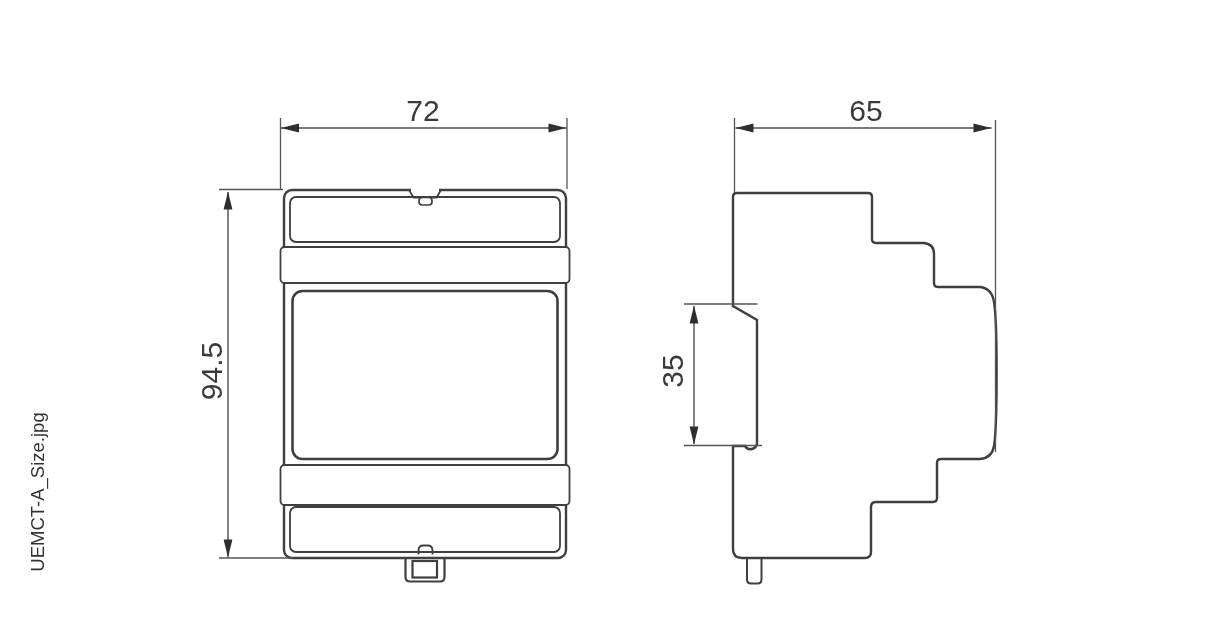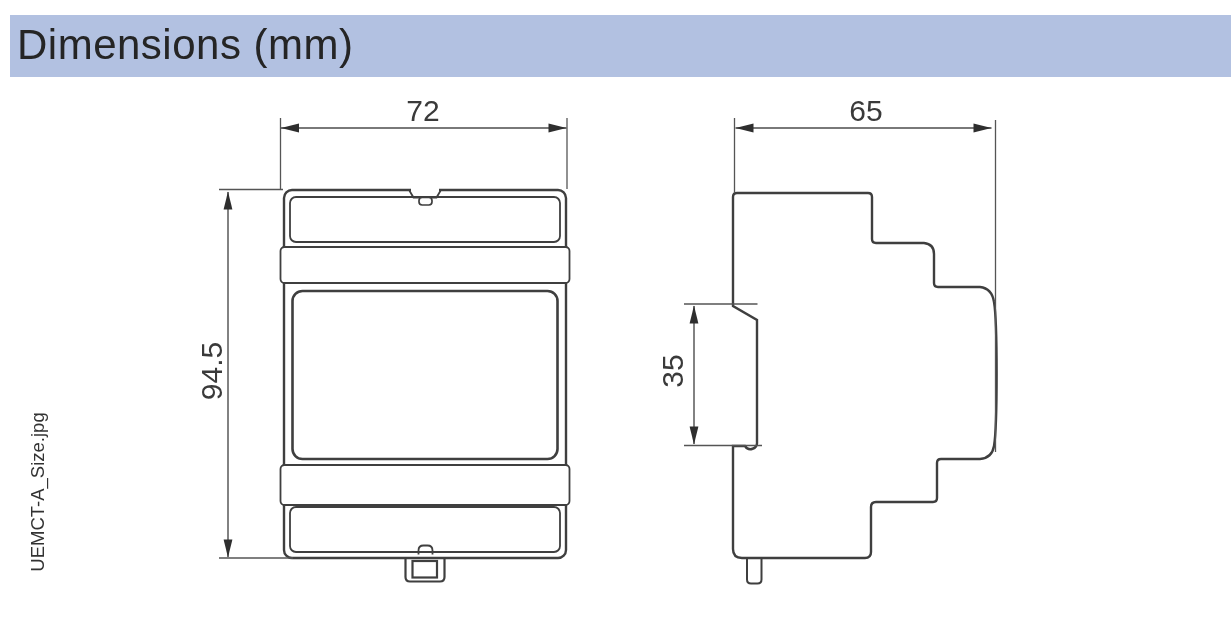--- a/index.html
+++ b/index.html
@@ -48,23 +48,20 @@
     fill: #333333;
     font-family: "Liberation Sans", sans-serif;
     font-size: 18.5px;
   }
 </style>
 </head>
 <body>
 
 <div class="page">
 
-  <div class="header">
-    <span class="title">Dimensions (mm)</span>
-  </div>
 
   <svg class="drawing" width="1231" height="621" viewBox="0 0 1231 621">
 
     <g>
 
       <rect class="filled" x="284" y="190" width="282" height="368" rx="8" stroke-width="2.4"></rect>
 
       <rect class="filled" x="280.5" y="247" width="289" height="36" rx="4" stroke-width="1.8"></rect>
       <rect class="filled" x="280.5" y="465" width="289" height="40" rx="4" stroke-width="1.8"></rect>
 

